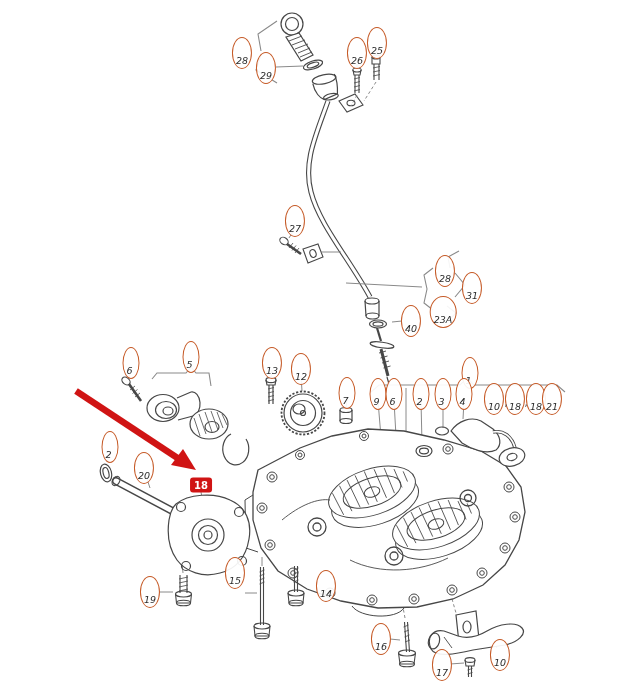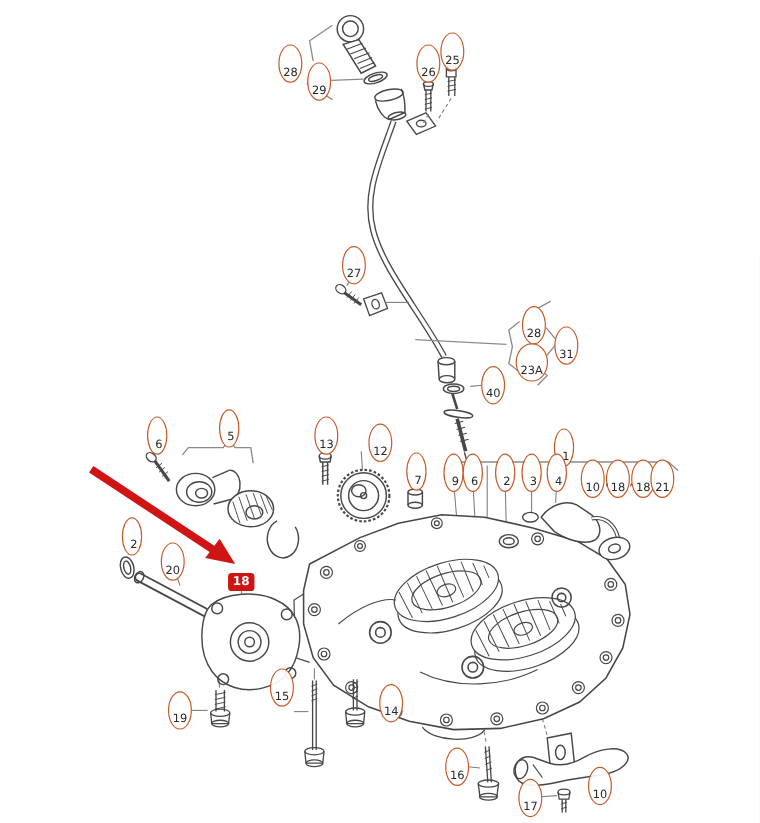--- a/index.html
+++ b/index.html
@@ -14,24 +14,24 @@
   html,body{margin:0;padding:0;}
   body{background:#e9e9e9;font-family:"DejaVu Sans",sans-serif;}
   .stage{position:relative;width:633px;height:686px;background:var(--background);overflow:hidden;margin:0 auto;}
   svg.drawing{position:absolute;left:0;top:0;color:var(--line);}
   .co{
     position:absolute;transform:translate(-50%,-50%);
     border:1.5px solid var(--callout_border);
     border-radius:50%;
     min-width:9px;height:11px;
     padding:17px 3px 2px 3px;
-    font-size:9.5px;line-height:11px;text-align:right;
+    font-size:9.5px;line-height:11px;text-align:left;
     color:var(--callout_text);background:rgba(255,255,255,.92);
     font-family:"DejaVu Sans",sans-serif;white-space:nowrap;
-    z-index:5;cursor:pointer;
+    z-index:5;cursor:pointer;font-style:italic;
   }
   .red-box{
     position:absolute;transform:translate(-50%,-50%);
     background:var(--highlight);color:#ffffff;
     font-size:10px;font-weight:bold;line-height:11px;
     padding:2px 4px;border-radius:3px;z-index:6;cursor:pointer;
     font-family:"DejaVu Sans",sans-serif;
   }
   .comma{
     position:absolute;transform:translate(-50%,-50%);
@@ -319,26 +319,26 @@
   </g>
 </svg>
 
 <div class="co" style="left:242px;top:53px">28</div>
 <div class="co" style="left:266px;top:68px">29</div>
 <div class="co" style="left:357px;top:53px">26</div>
 <div class="co" style="left:377px;top:43px">25</div>
 <div class="co" style="left:295px;top:221px">27</div>
 <div class="co" style="left:445px;top:271px">28</div>
 <div class="co" style="left:472px;top:288px">31</div>
-<div class="co" style="left:443px;top:302px">23A</div>
+<div class="co" style="left:443px;top:312px">23A</div>
 <div class="co" style="left:411px;top:321px">40</div>
 <div class="co" style="left:131px;top:363px">6</div>
 <div class="co" style="left:191px;top:357px">5</div>
 <div class="co" style="left:272px;top:363px">13</div>
-<div class="co" style="left:317px;top:369px">12</div>
+<div class="co" style="left:301px;top:369px">12</div>
 <div class="co" style="left:347px;top:393px">7</div>
 <div class="co" style="left:470px;top:373px">1</div>
 <div class="co" style="left:378px;top:394px">9</div>
 <div class="co" style="left:394px;top:394px">6</div>
 <div class="co" style="left:421px;top:394px">2</div>
 <div class="co" style="left:443px;top:394px">3</div>
 <div class="co" style="left:464px;top:394px">4</div>
 <div class="co" style="left:494px;top:399px">10</div>
 <div class="co" style="left:515px;top:399px">18</div>
 <div class="co" style="left:536px;top:399px">18</div>

